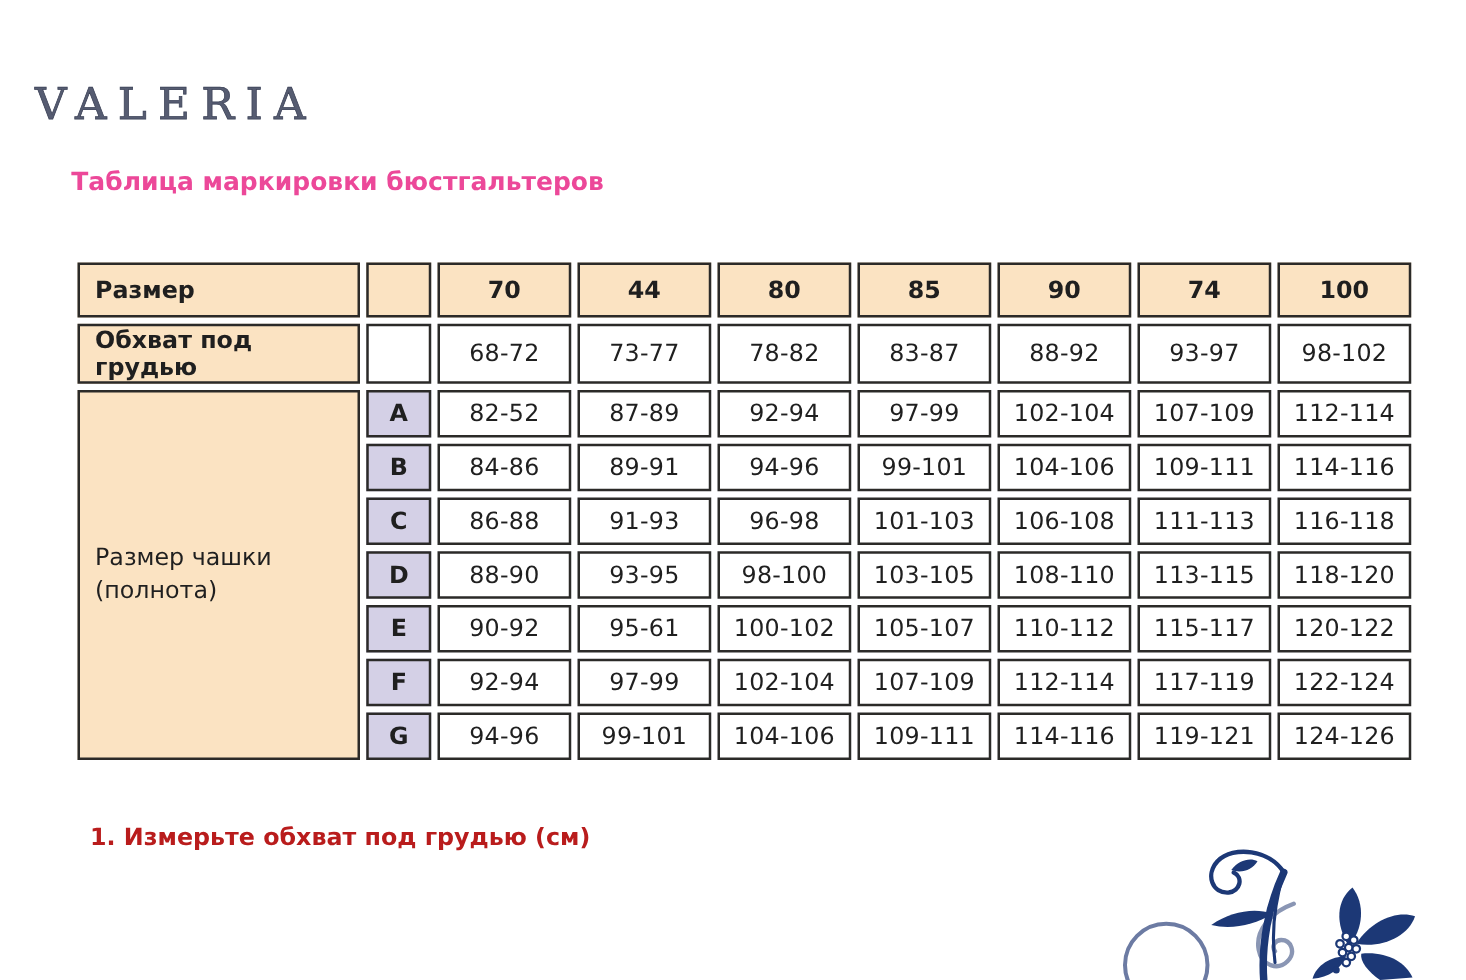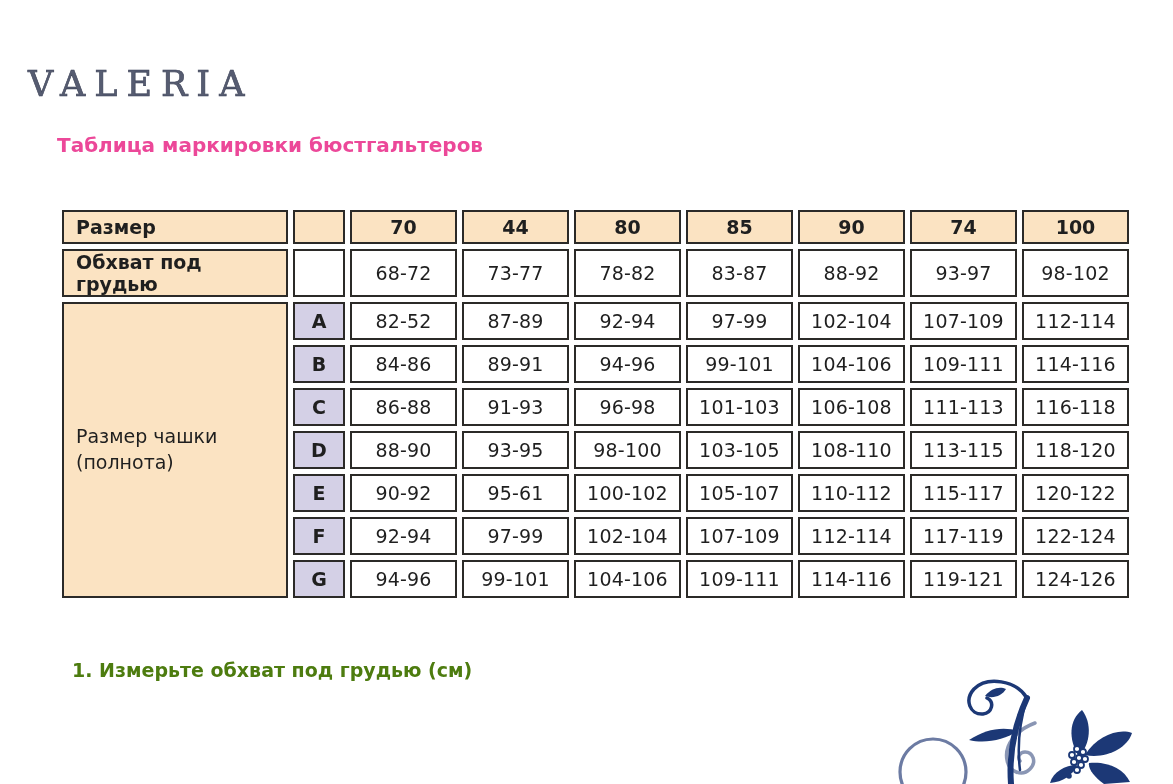--- a/index.html
+++ b/index.html
@@ -55,21 +55,21 @@
     font-size: 19px;
     text-align: center;
     vertical-align: middle;
     background: #ffffff;
     overflow: hidden;
   }
   .col-label  { width: 226px; }
   .col-cup    { width: 52px; }
   .col-size   { width: 107px; }
 
-  .row-head td { height: 34px; }
+  .row-head td { height: 44px; }
   .row-cup td  { height: 38px; }
 
   td.peach { background: #fbe3c2; }
   td.lav   { background: #d4d0e6; font-weight: bold; }
   td.label-cell {
     text-align: left;
     padding-left: 12px;
     font-weight: bold;
     background: #fbe3c2;
   }
@@ -87,21 +87,21 @@
   
   .instructions {
     position: absolute;
     left: 72px;
     top: 659px;
     list-style: none;
   }
   .instructions li {
     font-size: 19px;
     font-weight: bold;
-    color: #4d7c0f;
+    color: #b91c1c;
     margin-bottom: 22px;
     line-height: 1.2;
   }
 
   
   .ornament {
     position: absolute;
     right: 0;
     bottom: 0;
     width: 300px;

